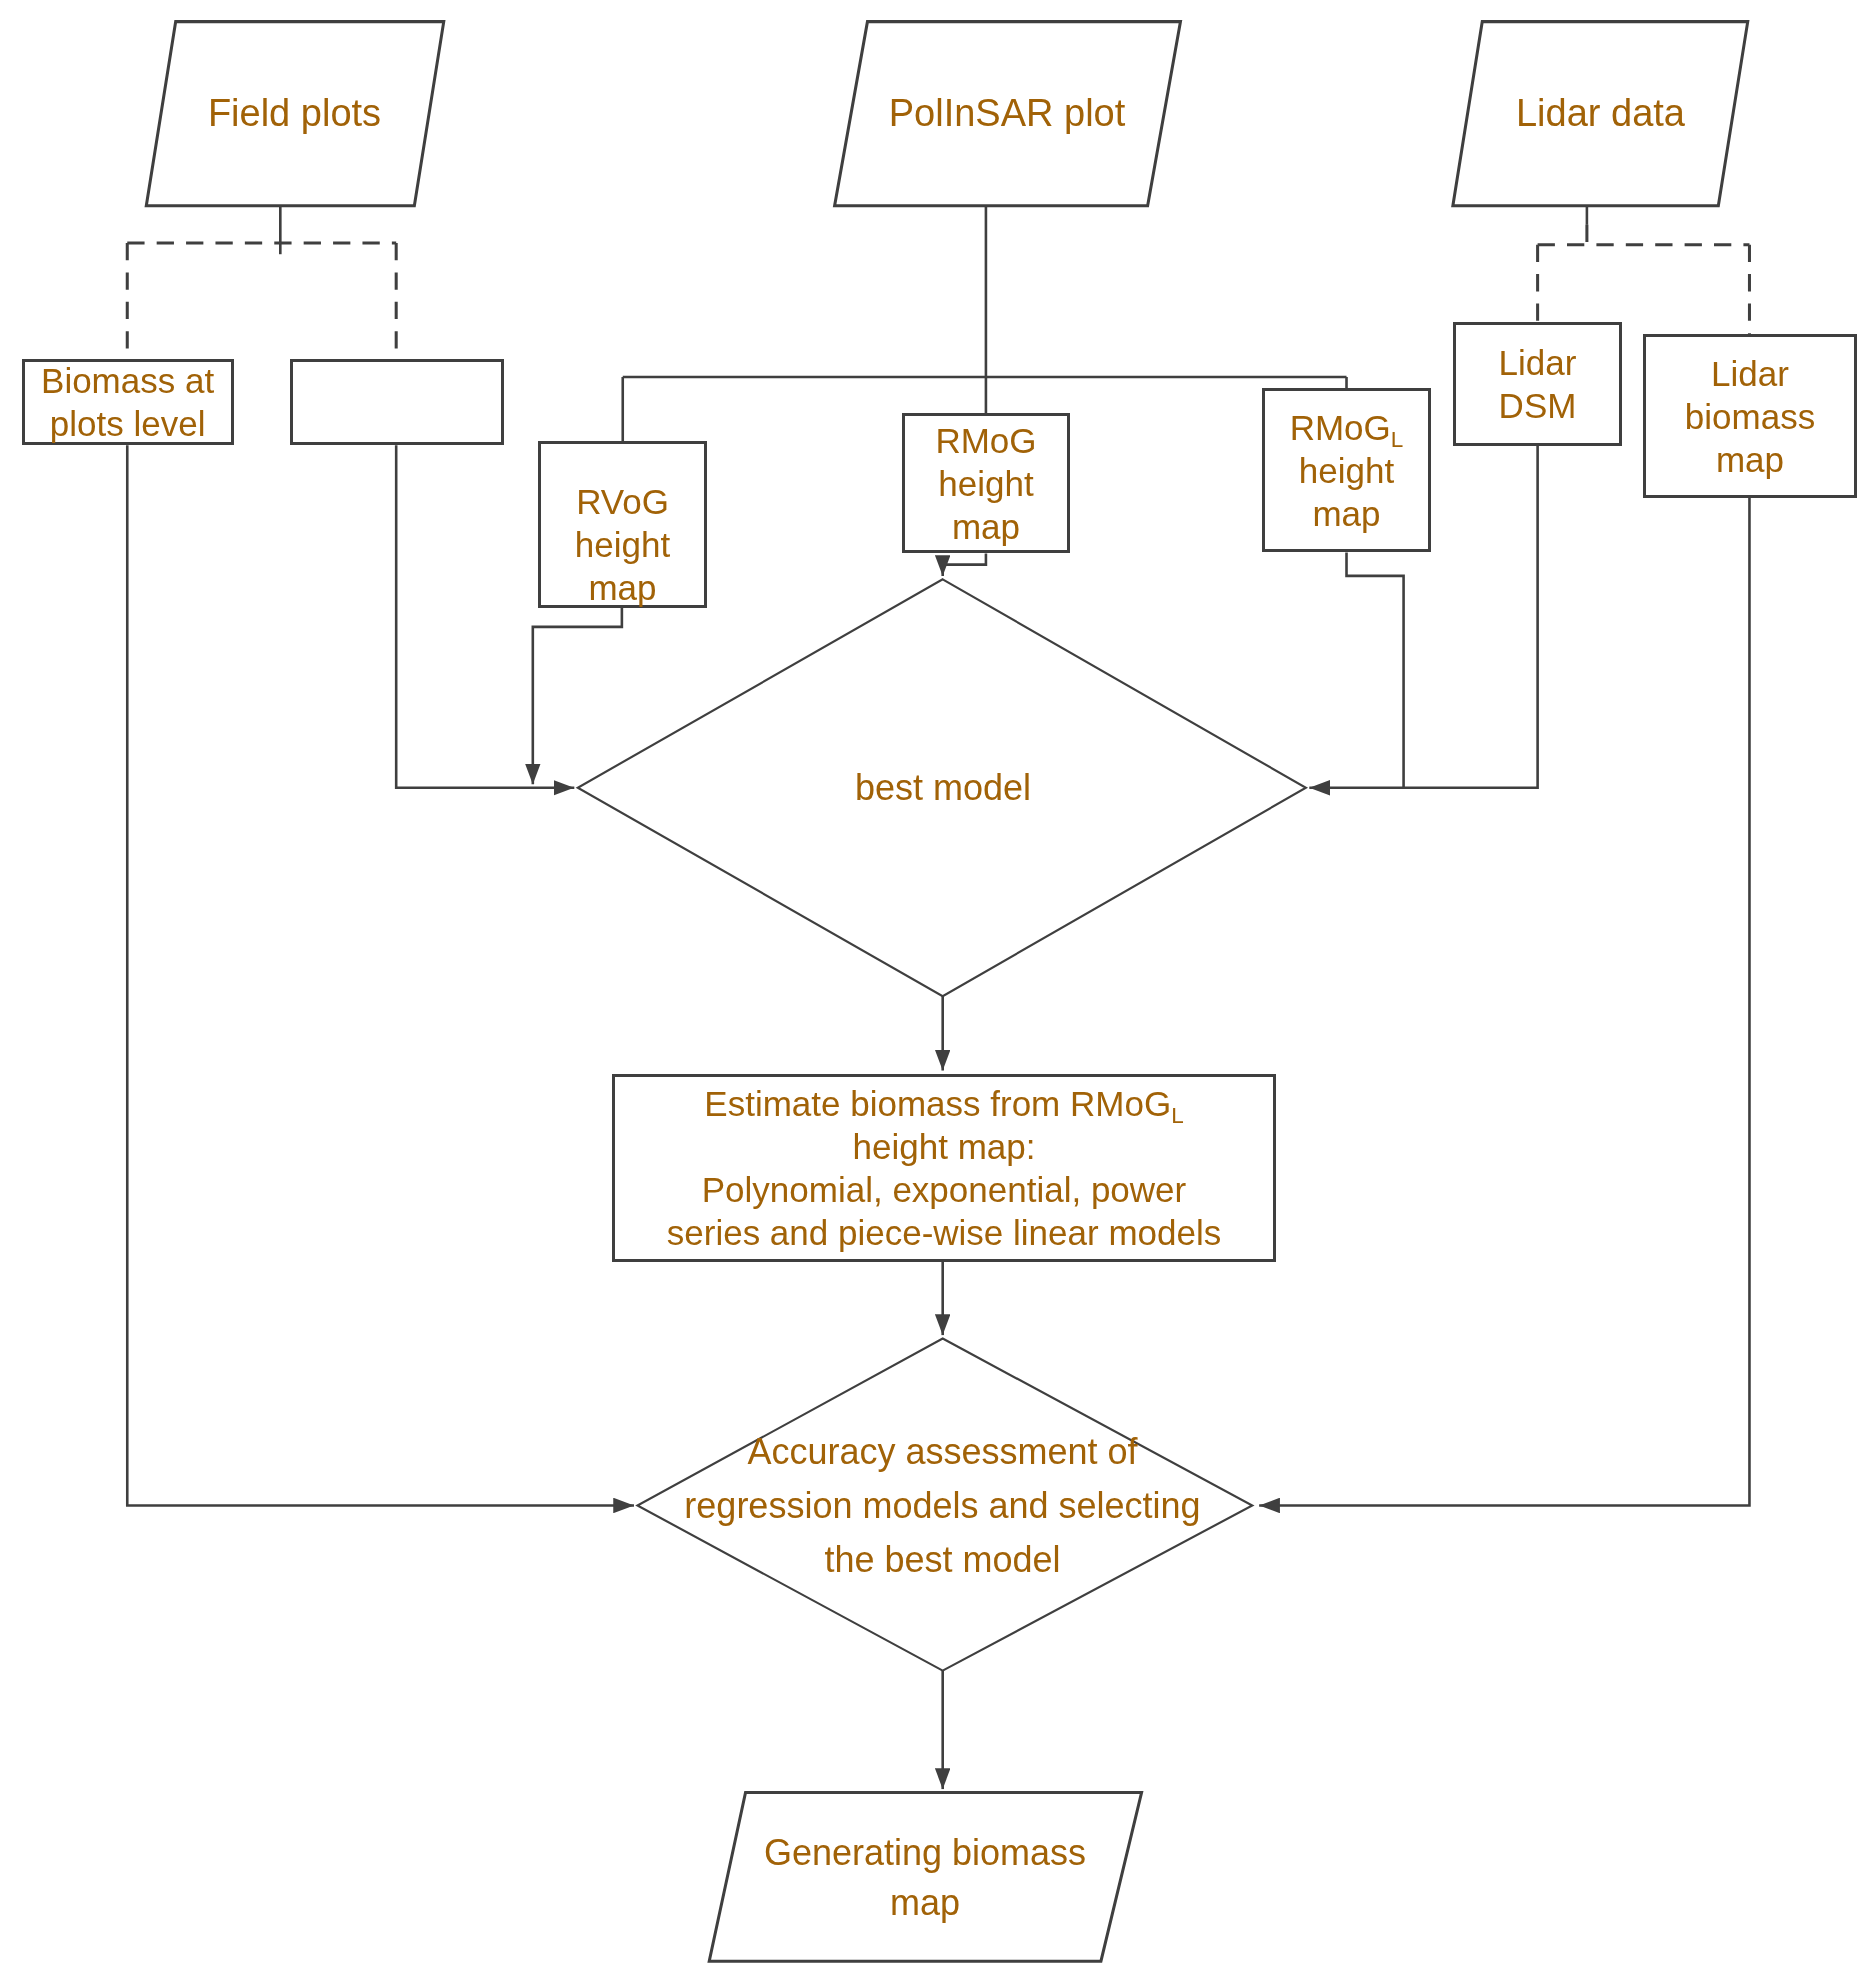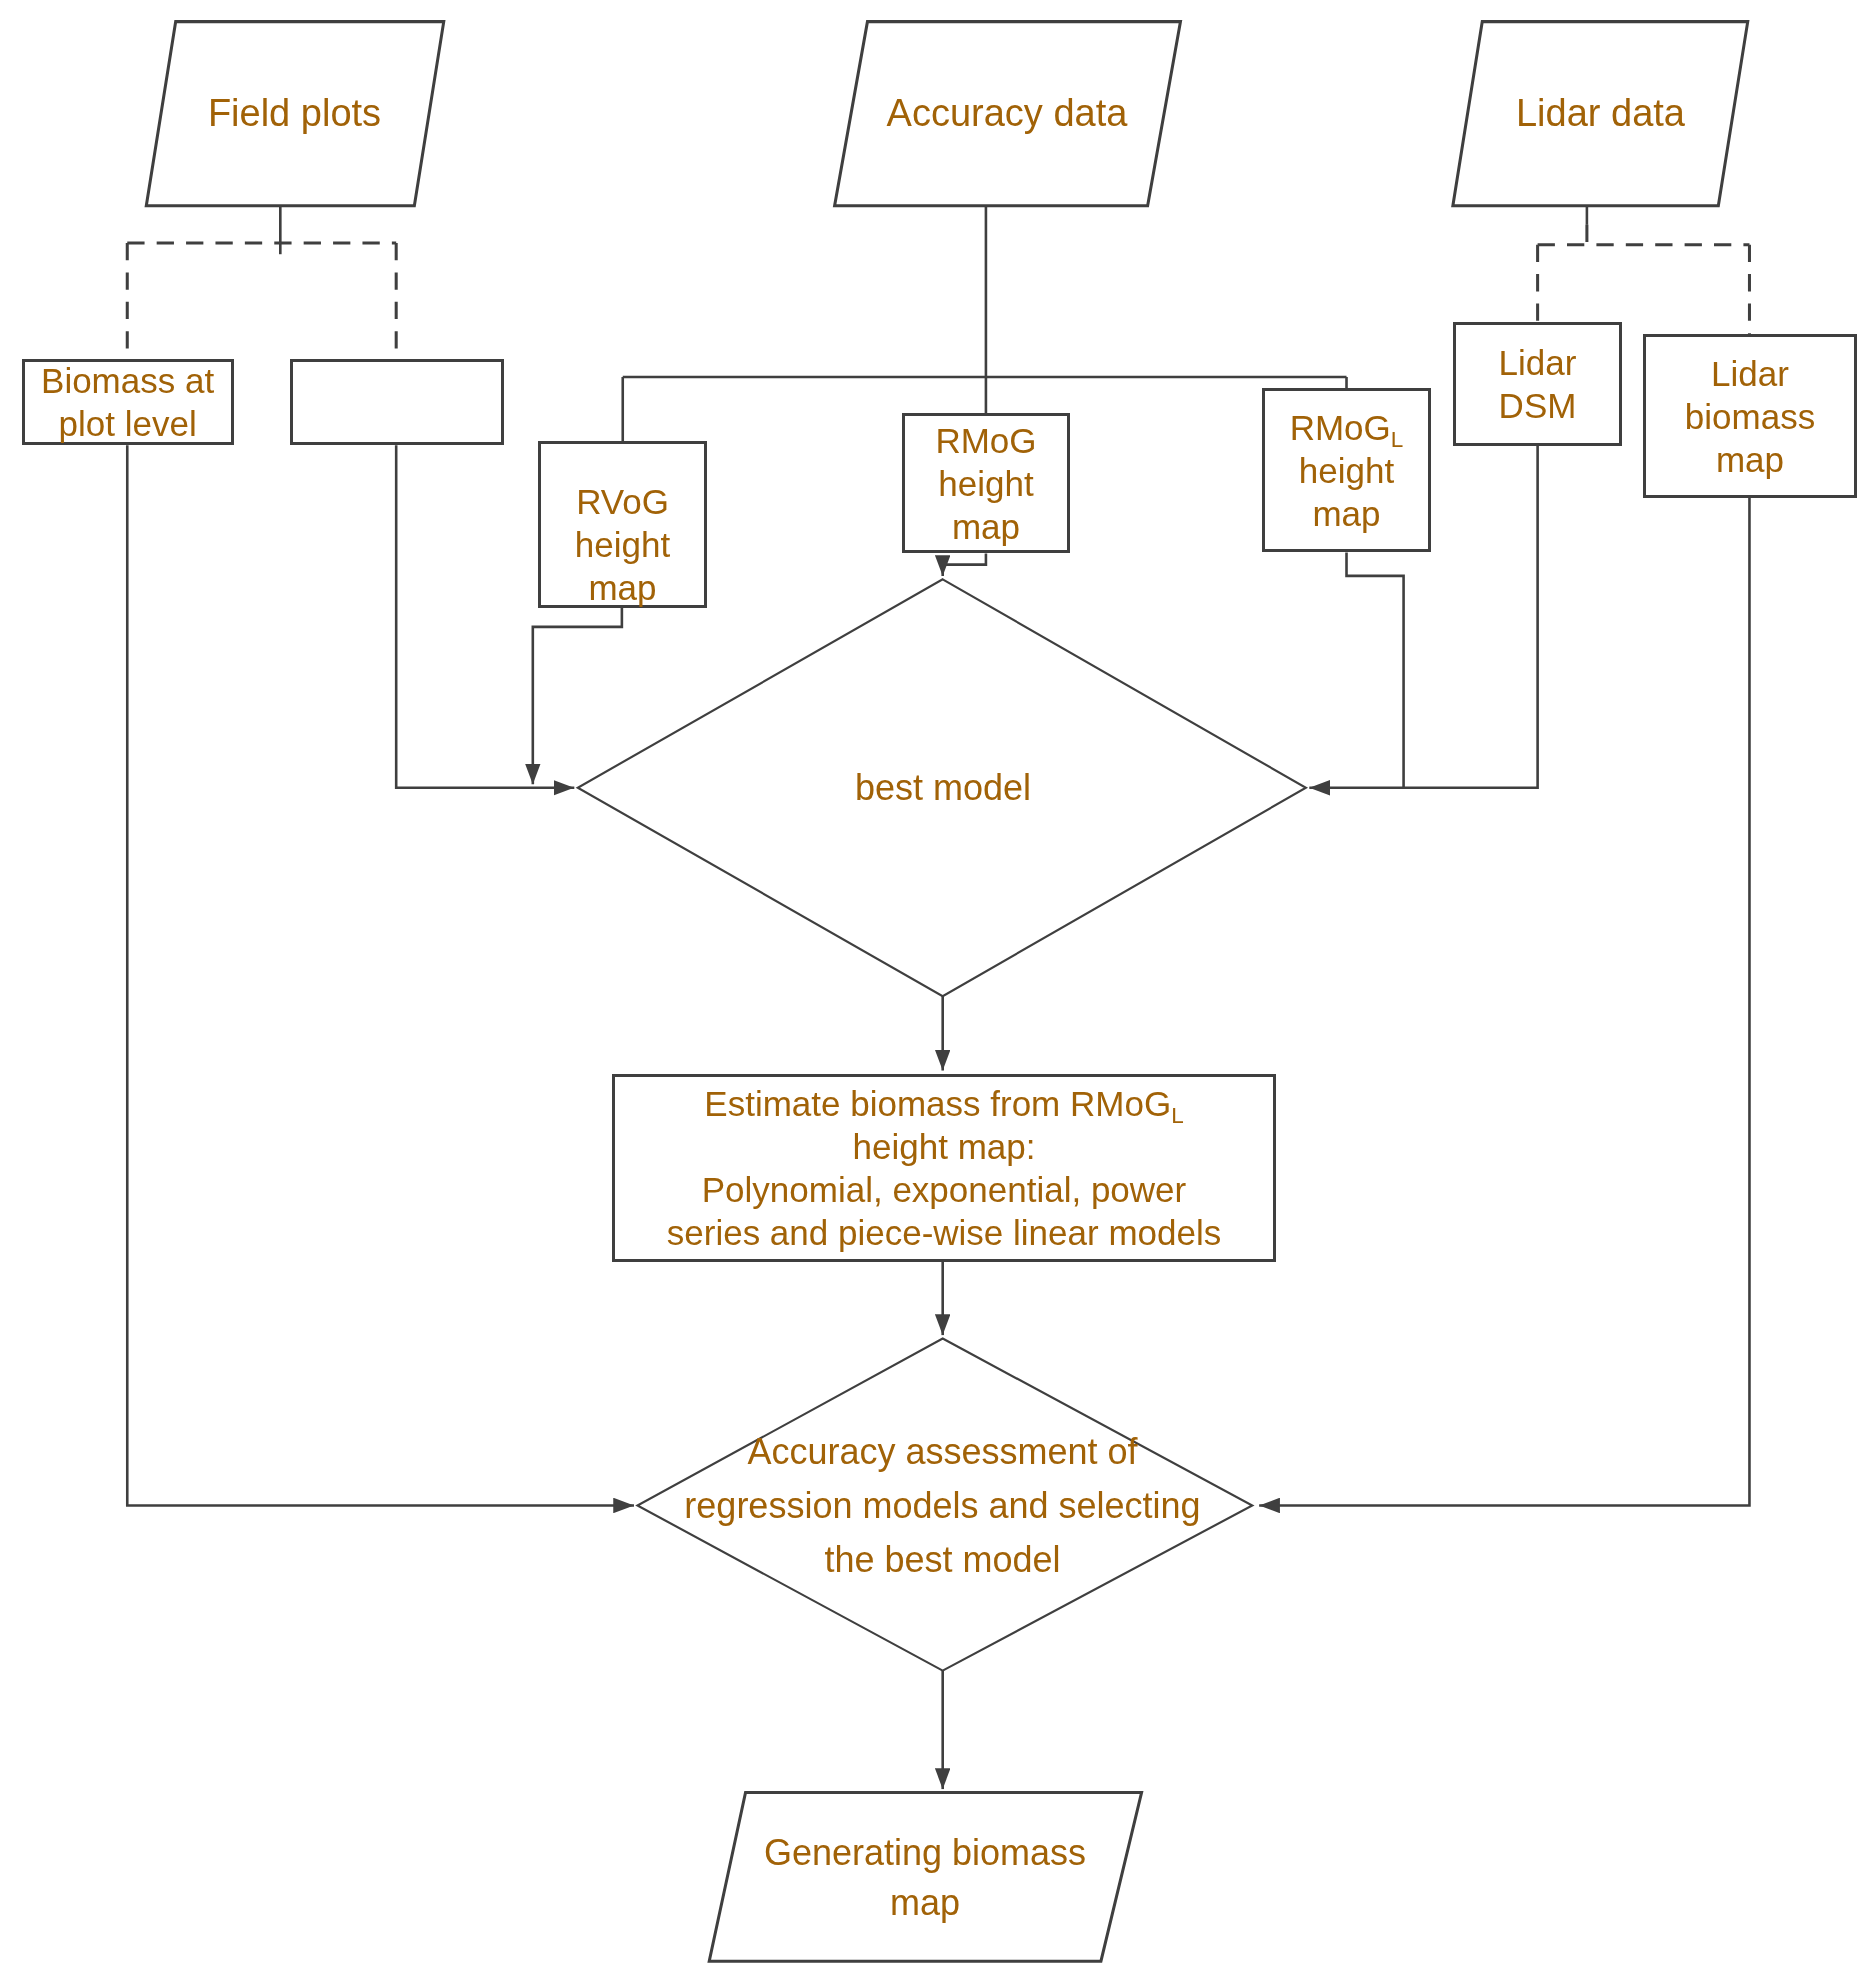--- a/index.html
+++ b/index.html
@@ -115,30 +115,30 @@
   <div class="node-box" style="left:1262px; top:388px; width:169px; height:164px;"></div>
   <div class="node-box" style="left:1453px; top:322px; width:169px; height:124px;"></div>
   <div class="node-box" style="left:1643px; top:334px; width:214px; height:164px;"></div>
   <div class="node-box" style="left:612px; top:1074px; width:664px; height:188px;"></div>
 
   <div class="label big" style="left:146px; top:21.6px; width:297px; height:184px;">
     <span>Field plots</span>
   </div>
 
   <div class="label big" style="left:834px; top:21.6px; width:346px; height:184px;">
-    <span>Accuracy data</span>
+    <span>PolInSAR plot</span>
   </div>
 
   <div class="label big" style="left:1453px; top:21.6px; width:295px; height:184px;">
     <span>Lidar data</span>
   </div>
 
   <div class="label" style="left:21.6px; top:359px; width:212px; height:86px;border-radius:23px;">
     <span class="ln">Biomass at</span>
-    <span class="ln">plot level</span>
+    <span class="ln">plots level</span>
   </div>
 
 
   <div class="label" style="left:538px; top:441px; width:169px; height:167px;margin-top:20px;">
     <span class="ln">RVoG</span>
     <span class="ln">height</span>
     <span class="ln">map</span>
   </div>
 
   <div class="label" style="left:902px; top:413px; width:168px; height:140px;">

